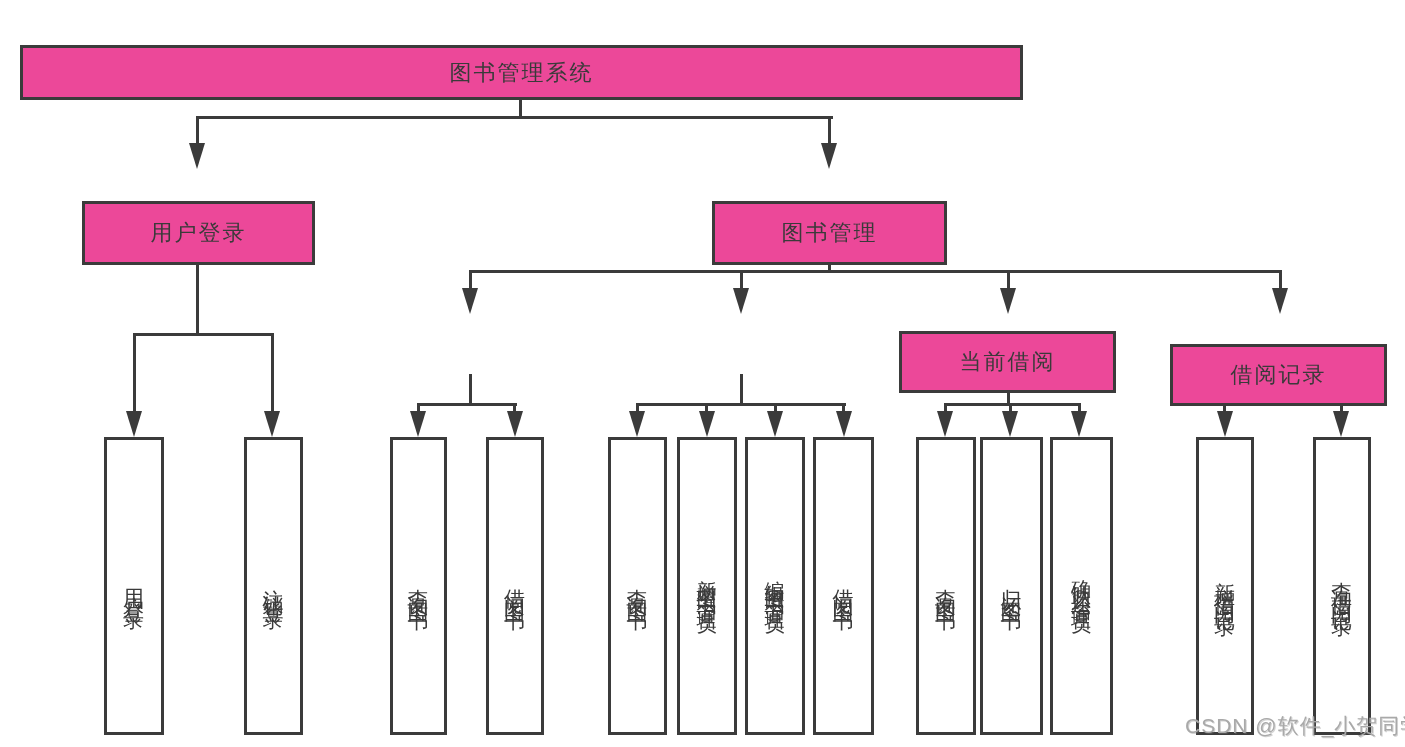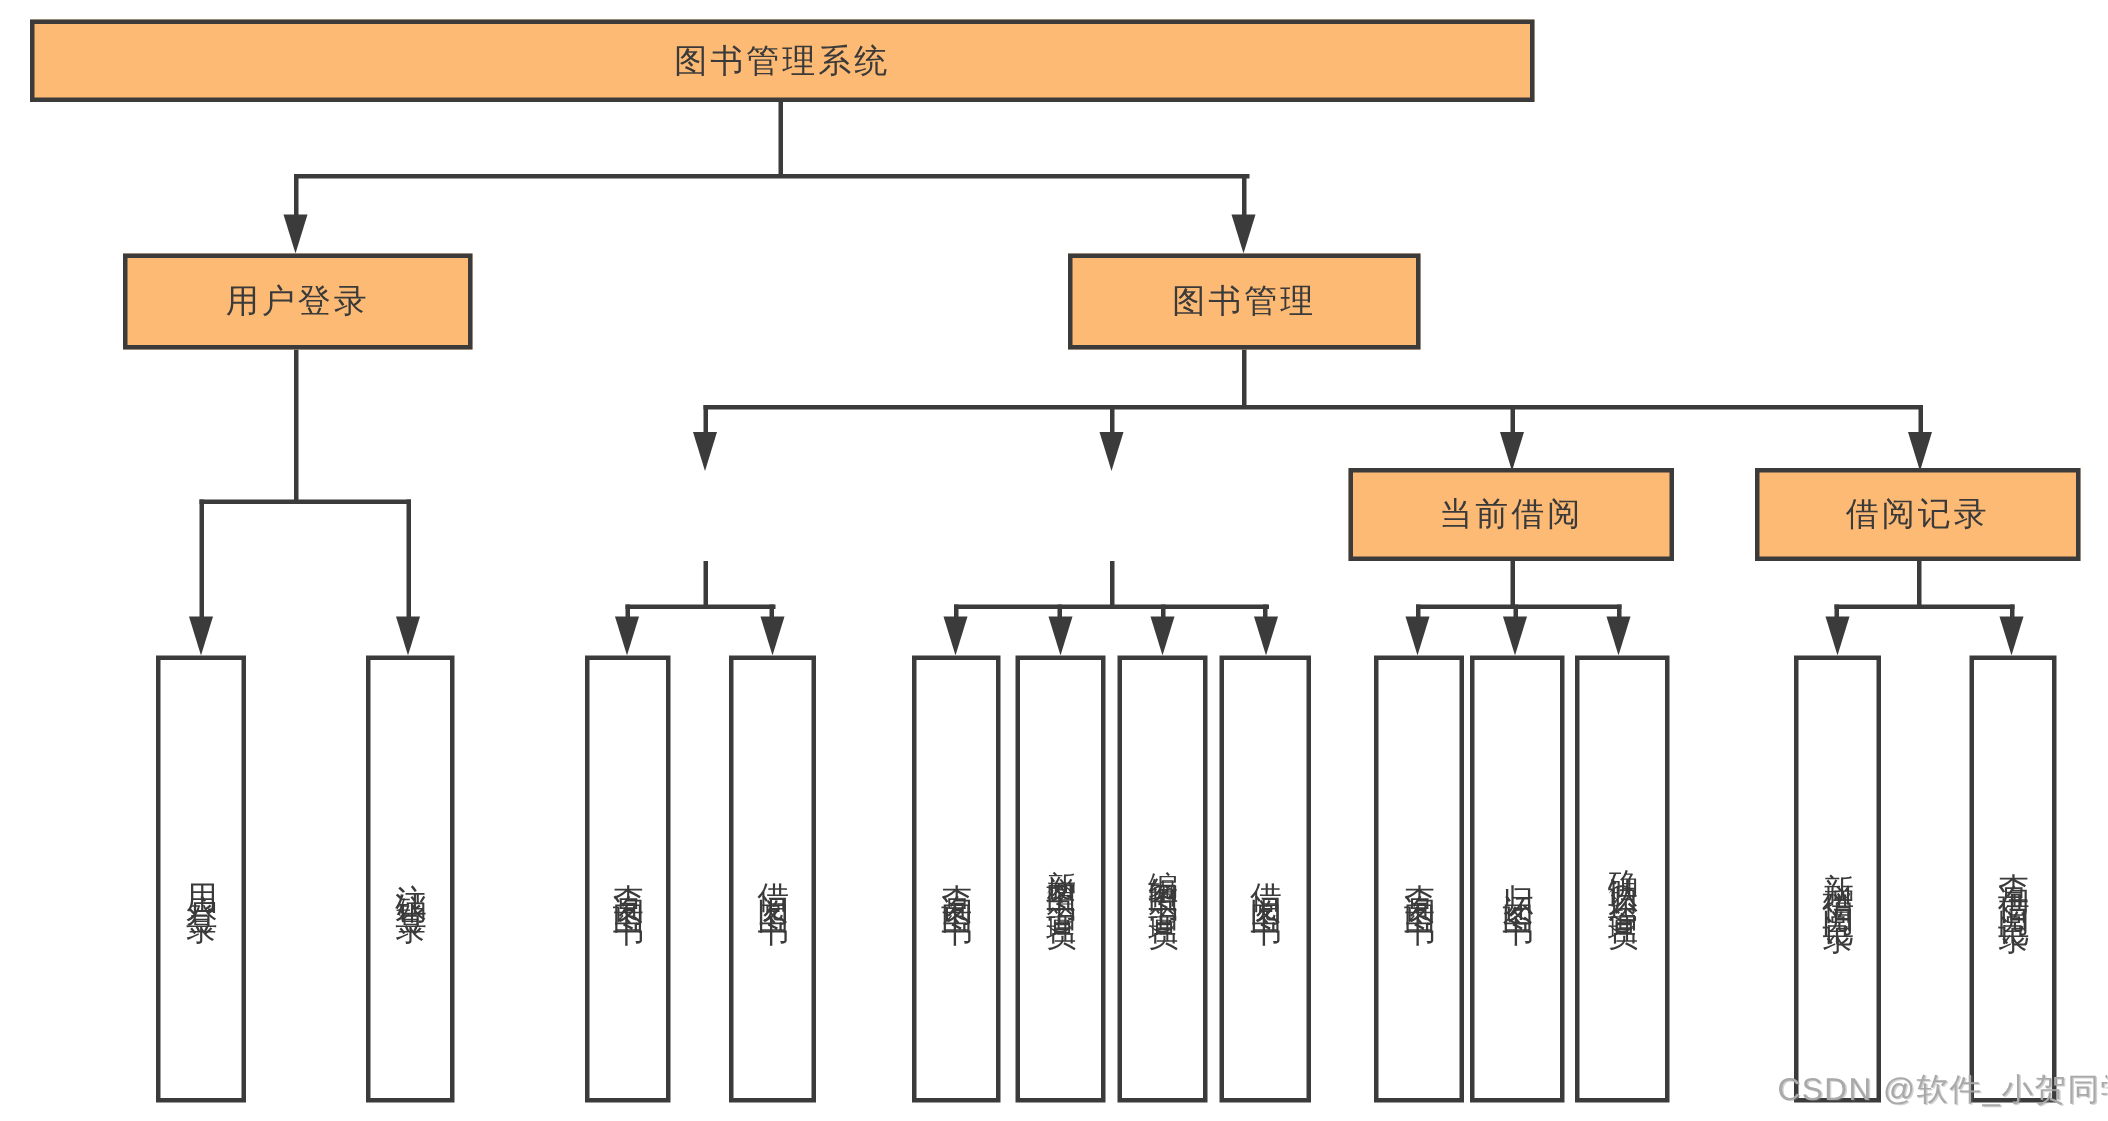--- a/index.html
+++ b/index.html
@@ -1,22 +1,22 @@
 <!DOCTYPE html>
 <html><head>
 <meta charset="utf-8">
 <style>
   html,body{margin:0;padding:0;background:#ffffff;}
   body{width:1405px;height:747px;position:relative;overflow:hidden;
        font-family:"Liberation Sans","DejaVu Sans",sans-serif;}
   #diagram{position:absolute;left:0;top:0;width:1405px;height:747px;background:#ffffff;}
 
-  .hbox{position:absolute;box-sizing:border-box;border:3px solid #3b3b3b;background:#fdba74;
+  .hbox{position:absolute;box-sizing:border-box;border:3px solid #3b3b3b;background:#ec4899;
         display:flex;align-items:center;justify-content:center;
-        color:#3a3a3a;font-size:22px;letter-spacing:2px;white-space:nowrap;z-index:2;}
+        color:#3a3a3a;font-size:22px;letter-spacing:2px;white-space:nowrap;z-index:2;margin-top:32px;}
   .vbox{position:absolute;box-sizing:border-box;border:3px solid #3b3b3b;background:#ffffff;
         display:flex;align-items:center;justify-content:center;
         writing-mode:vertical-lr;text-orientation:mixed;
         color:#3a3a3a;font-size:21px;letter-spacing:7px;line-height:1;z-index:2;}
   .vbox.long{letter-spacing:5px;font-size:20px;}
 
   .vl{position:absolute;width:3px;background:#3b3b3b;z-index:1;}
   .hl{position:absolute;height:3px;background:#3b3b3b;z-index:1;}
   .arr{position:absolute;width:0;height:0;z-index:1;
        border-left:8px solid transparent;border-right:8px solid transparent;
@@ -54,21 +54,21 @@
   <div class="hl" style="left:469px;top:270px;width:812px"></div>
   <div class="vl" style="left:469px;top:270px;height:20px"></div>
   <div class="arr" style="left:462px;top:288px"></div>
   <div class="vl" style="left:740px;top:270px;height:20px"></div>
   <div class="arr" style="left:733px;top:288px"></div>
   <div class="vl" style="left:1007px;top:270px;height:20px"></div>
   <div class="arr" style="left:1000px;top:288px"></div>
   <div class="vl" style="left:1279px;top:270px;height:20px"></div>
   <div class="arr" style="left:1272px;top:288px"></div>
 
-  <div class="hbox" style="left:899px;top:312px;width:217px;height:62px">当前借阅</div>
+  <div class="hbox" style="left:899px;top:299px;width:217px;height:62px">当前借阅</div>
   <div class="hbox" style="left:1170px;top:312px;width:217px;height:62px">借阅记录</div>
 
   <div class="vl" style="left:469px;top:374px;height:31px"></div>
   <div class="hl" style="left:417px;top:403px;width:100px"></div>
   <div class="vl" style="left:417px;top:403px;height:10px"></div>
   <div class="arr" style="left:410px;top:411px"></div>
   <div class="vl" style="left:513px;top:403px;height:10px"></div>
   <div class="arr" style="left:507px;top:411px"></div>
 
   <div class="vl" style="left:740px;top:374px;height:31px"></div>

